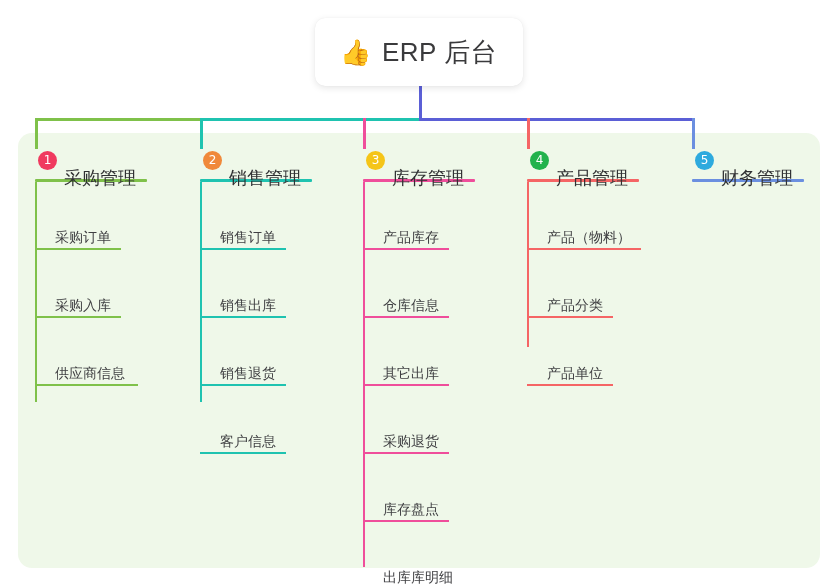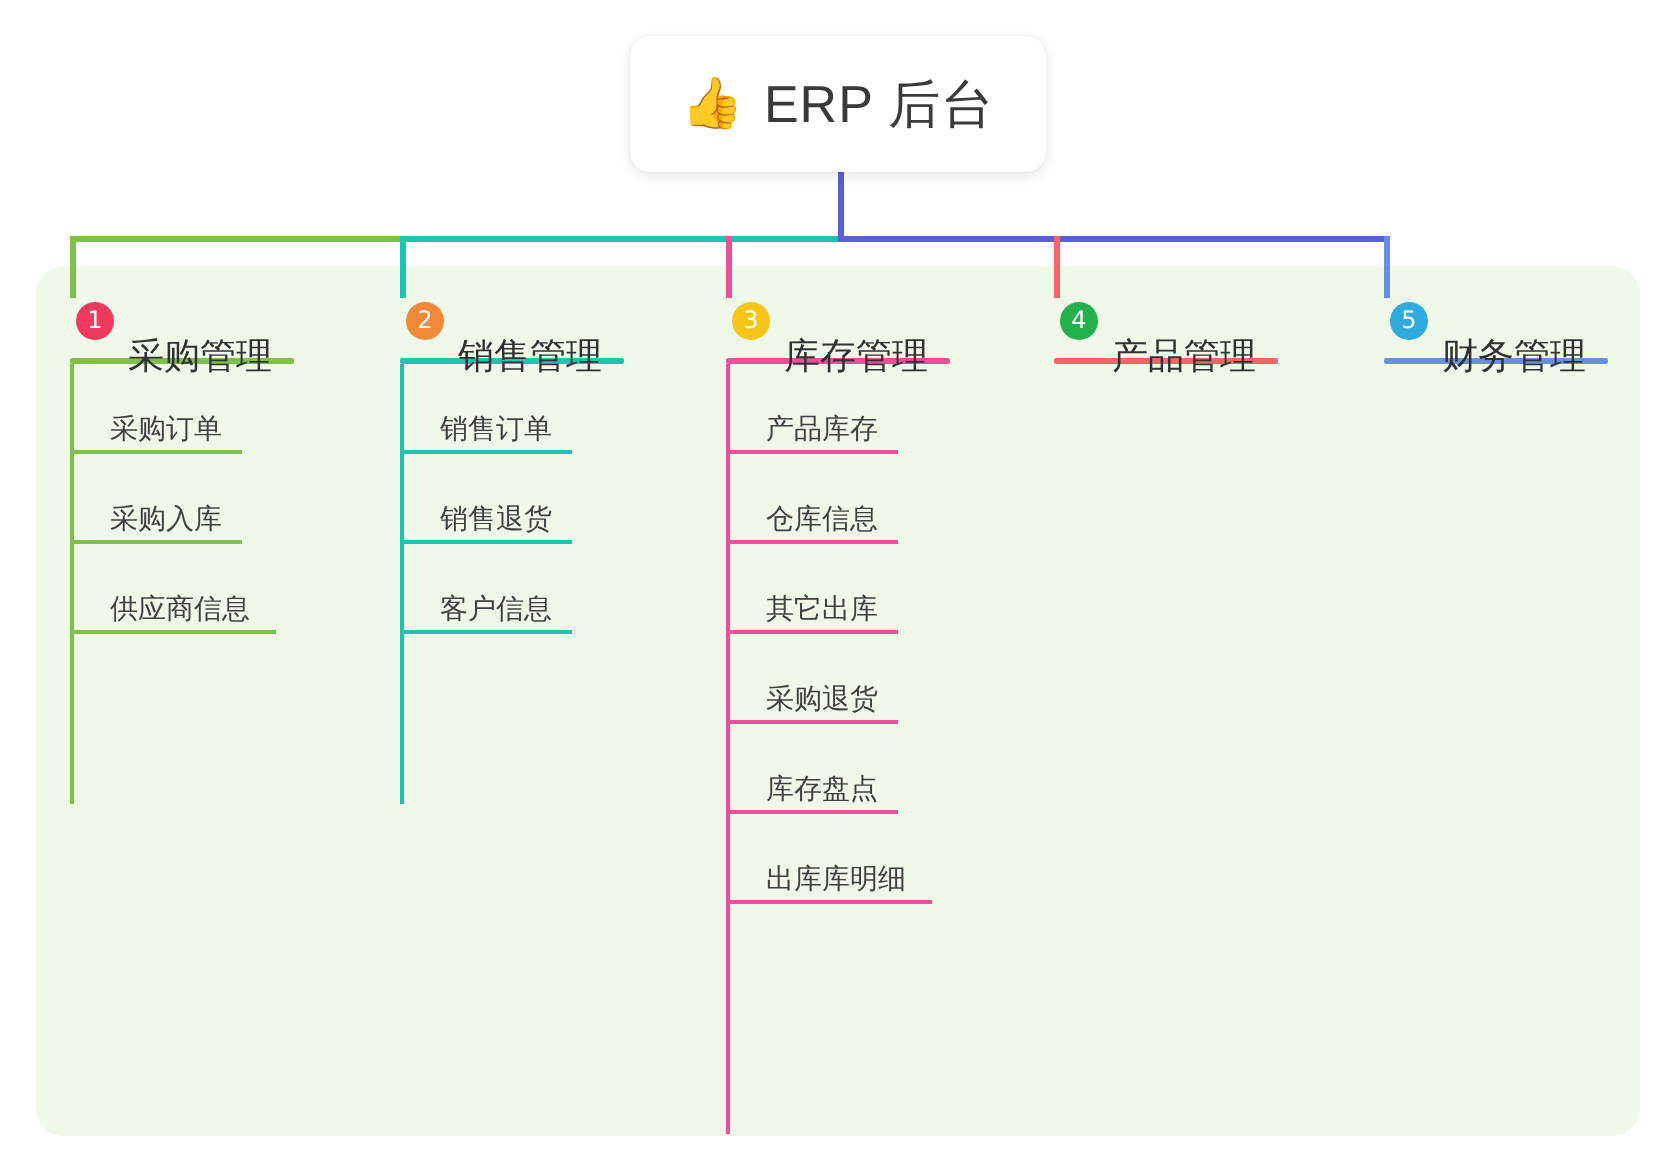--- a/index.html
+++ b/index.html
@@ -102,21 +102,21 @@
     padding-left: 0;
   }
   .spine {
     position: absolute;
     left: 0px;
     top: 0;
     width: 2px;
   }
   .item {
     position: relative;
-    height: 45px;
+    height: 68px;
     box-sizing: border-box;
     display: flex;
     align-items: flex-end;
     padding-left: 20px;
     padding-bottom: 3px;
   }
   .item-label {
     font-size: 14px;
     color: #3f3f42;
     white-space: nowrap;
@@ -180,20 +180,24 @@
         <span class="col-title">销售管理</span>
       </div>
       <div class="col-rule" style="width: 112px; background: rgb(31, 195, 176);"></div>
       <div class="col-body">
         <div class="spine" style="background: rgb(31, 195, 176); height: 220px;"></div>
         <div class="item">
           <span class="item-label">销售订单</span>
           <div class="item-rule" style="width: 86px; background: rgb(31, 195, 176);"></div>
         </div>
         <div class="item">
+          <span class="item-label">销售出库</span>
+          <div class="item-rule" style="width: 86px; background: rgb(31, 195, 176);"></div>
+        </div>
+        <div class="item">
           <span class="item-label">销售退货</span>
           <div class="item-rule" style="width: 86px; background: rgb(31, 195, 176);"></div>
         </div>
         <div class="item">
           <span class="item-label">客户信息</span>
           <div class="item-rule" style="width: 86px; background: rgb(31, 195, 176);"></div>
         </div>
       </div>
     </div>
     <div class="column" style="left: 363px; top: 147px;">
@@ -229,20 +233,35 @@
           <div class="item-rule" style="width: 103px; background: rgb(239, 78, 155);"></div>
         </div>
       </div>
     </div>
     <div class="column" style="left: 527px; top: 147px;">
       <div class="col-header">
         <span class="badge" style="background: rgb(34, 178, 76);">4</span>
         <span class="col-title">产品管理</span>
       </div>
       <div class="col-rule" style="width: 112px; background: rgb(245, 101, 101);"></div>
+      <div class="col-body">
+        <div class="spine" style="background: rgb(245, 101, 101); height: 165px;"></div>
+        <div class="item">
+          <span class="item-label">产品（物料）</span>
+          <div class="item-rule" style="width: 114px; background: rgb(245, 101, 101);"></div>
+        </div>
+        <div class="item">
+          <span class="item-label">产品分类</span>
+          <div class="item-rule" style="width: 86px; background: rgb(245, 101, 101);"></div>
+        </div>
+        <div class="item">
+          <span class="item-label">产品单位</span>
+          <div class="item-rule" style="width: 86px; background: rgb(245, 101, 101);"></div>
+        </div>
+      </div>
     </div>
     <div class="column" style="left: 692px; top: 147px;">
       <div class="col-header">
         <span class="badge" style="background: rgb(46, 170, 222);">5</span>
         <span class="col-title">财务管理</span>
       </div>
       <div class="col-rule" style="width: 112px; background: rgb(107, 143, 224);"></div>
     </div>
   </div>
 

